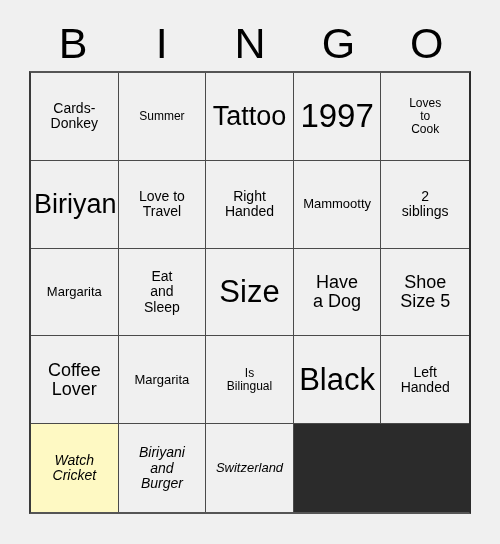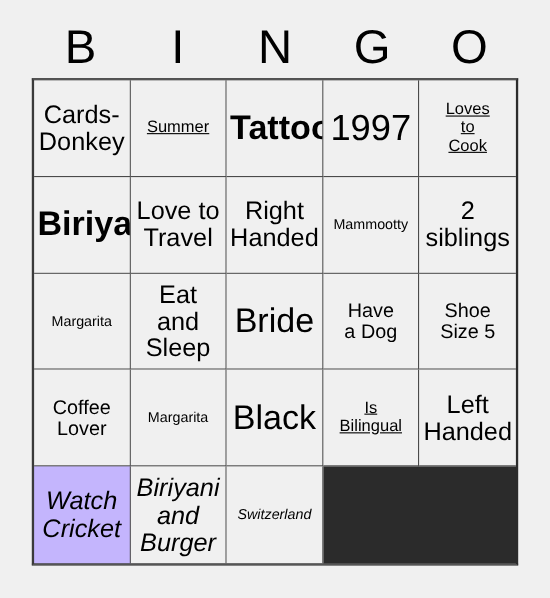--- a/index.html
+++ b/index.html
@@ -69,38 +69,38 @@
     border-bottom: 1px solid #4a4a4a;
     display: flex;
     align-items: center;
     justify-content: center;
     padding: 2px 3px;
     overflow: hidden;
   }
   .bingo-cell:nth-child(5n) { border-right: none; }
   .bingo-cell:nth-child(n+21) { border-bottom: none; font-style: italic; }
 
-  .bingo-cell.white { background: #c4b5fd; }
+  .bingo-cell.white { background: #fef9c3; }
 
   .cell-text {
     display: block;
     width: 100%;
     text-align: center;
     color: #000000;
     line-height: 1.04;
     white-space: pre-line;
     font-weight: 400;
   }
 
   
   .sz-xs  { font-size: 13px; line-height: 1.12; }
-  .sz-sm  { font-size: 15px; line-height: 1.10; text-decoration: underline; }
-  .sz-md  { font-size: 23px; line-height: 1.08; text-align: center; }
+  .sz-sm  { font-size: 12px; line-height: 1.10; }
+  .sz-md  { font-size: 14px; line-height: 1.08; text-align: center; }
   .sz-lg  { font-size: 18px; line-height: 1.06; }
-  .sz-xl  { font-size: 31px; line-height: 1.05; font-weight: bold; }
+  .sz-xl  { font-size: 27px; line-height: 1.05; }
   .sz-xxl { font-size: 31px; line-height: 1.04; }
   .sz-num { font-size: 33px; line-height: 1.04; }
 </style>
 </head>
 <body>
 
 <div id="bingo-card">
 
   <div id="bingo-header">
     <div class="header-letter">B</div>
@@ -149,43 +149,43 @@
       </div>
       <div class="bingo-cell">
         <span class="cell-text sz-xs">Margarita</span>
       </div>
       <div class="bingo-cell">
         <span class="cell-text sz-md">Eat
 and
 Sleep</span>
       </div>
       <div class="bingo-cell">
-        <span class="cell-text sz-xxl">Bride</span>
+        <span class="cell-text sz-xxl">Size</span>
       </div>
       <div class="bingo-cell">
         <span class="cell-text sz-lg">Have
 a Dog</span>
       </div>
       <div class="bingo-cell">
         <span class="cell-text sz-lg">Shoe
 Size 5</span>
       </div>
       <div class="bingo-cell">
         <span class="cell-text sz-lg">Coffee
 Lover</span>
       </div>
       <div class="bingo-cell">
         <span class="cell-text sz-xs">Margarita</span>
       </div>
       <div class="bingo-cell">
-        <span class="cell-text sz-xxl">Black</span>
-      </div>
-      <div class="bingo-cell">
         <span class="cell-text sz-sm">Is
 Bilingual</span>
+      </div>
+      <div class="bingo-cell">
+        <span class="cell-text sz-xxl">Black</span>
       </div>
       <div class="bingo-cell">
         <span class="cell-text sz-md">Left
 Handed</span>
       </div>
       <div class="bingo-cell white">
         <span class="cell-text sz-md">Watch
 Cricket</span>
       </div>
       <div class="bingo-cell">

